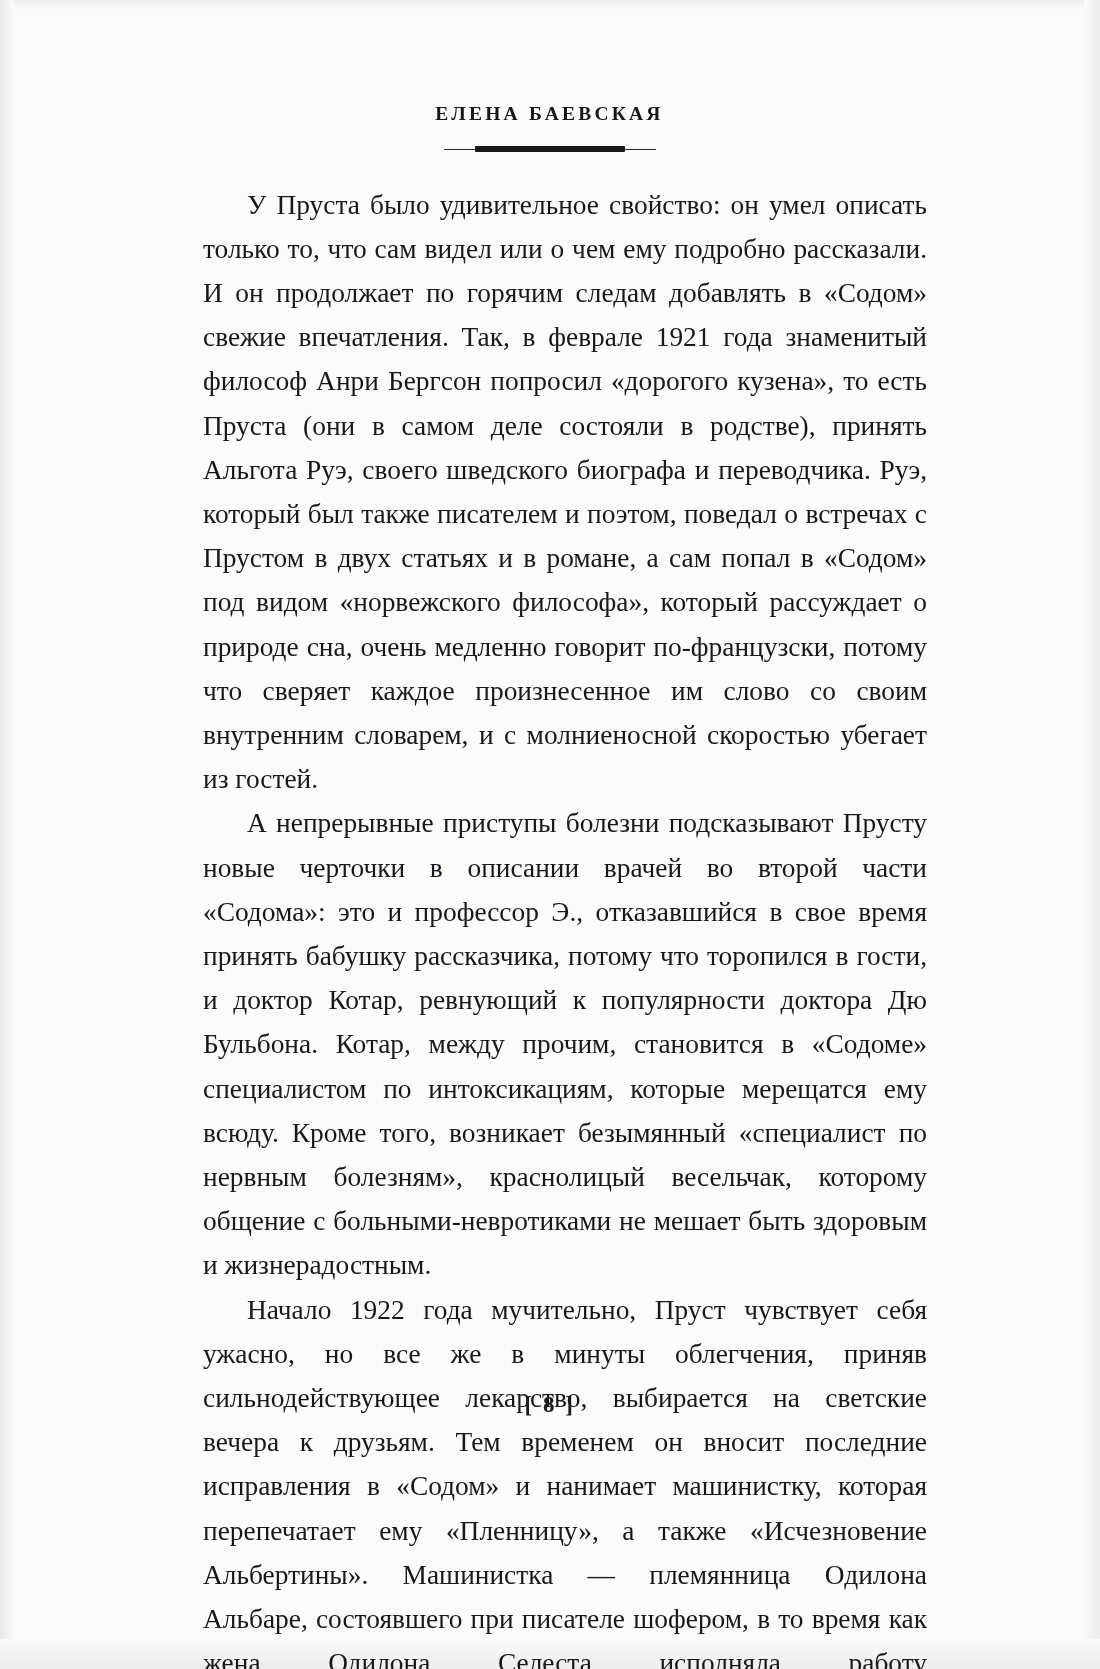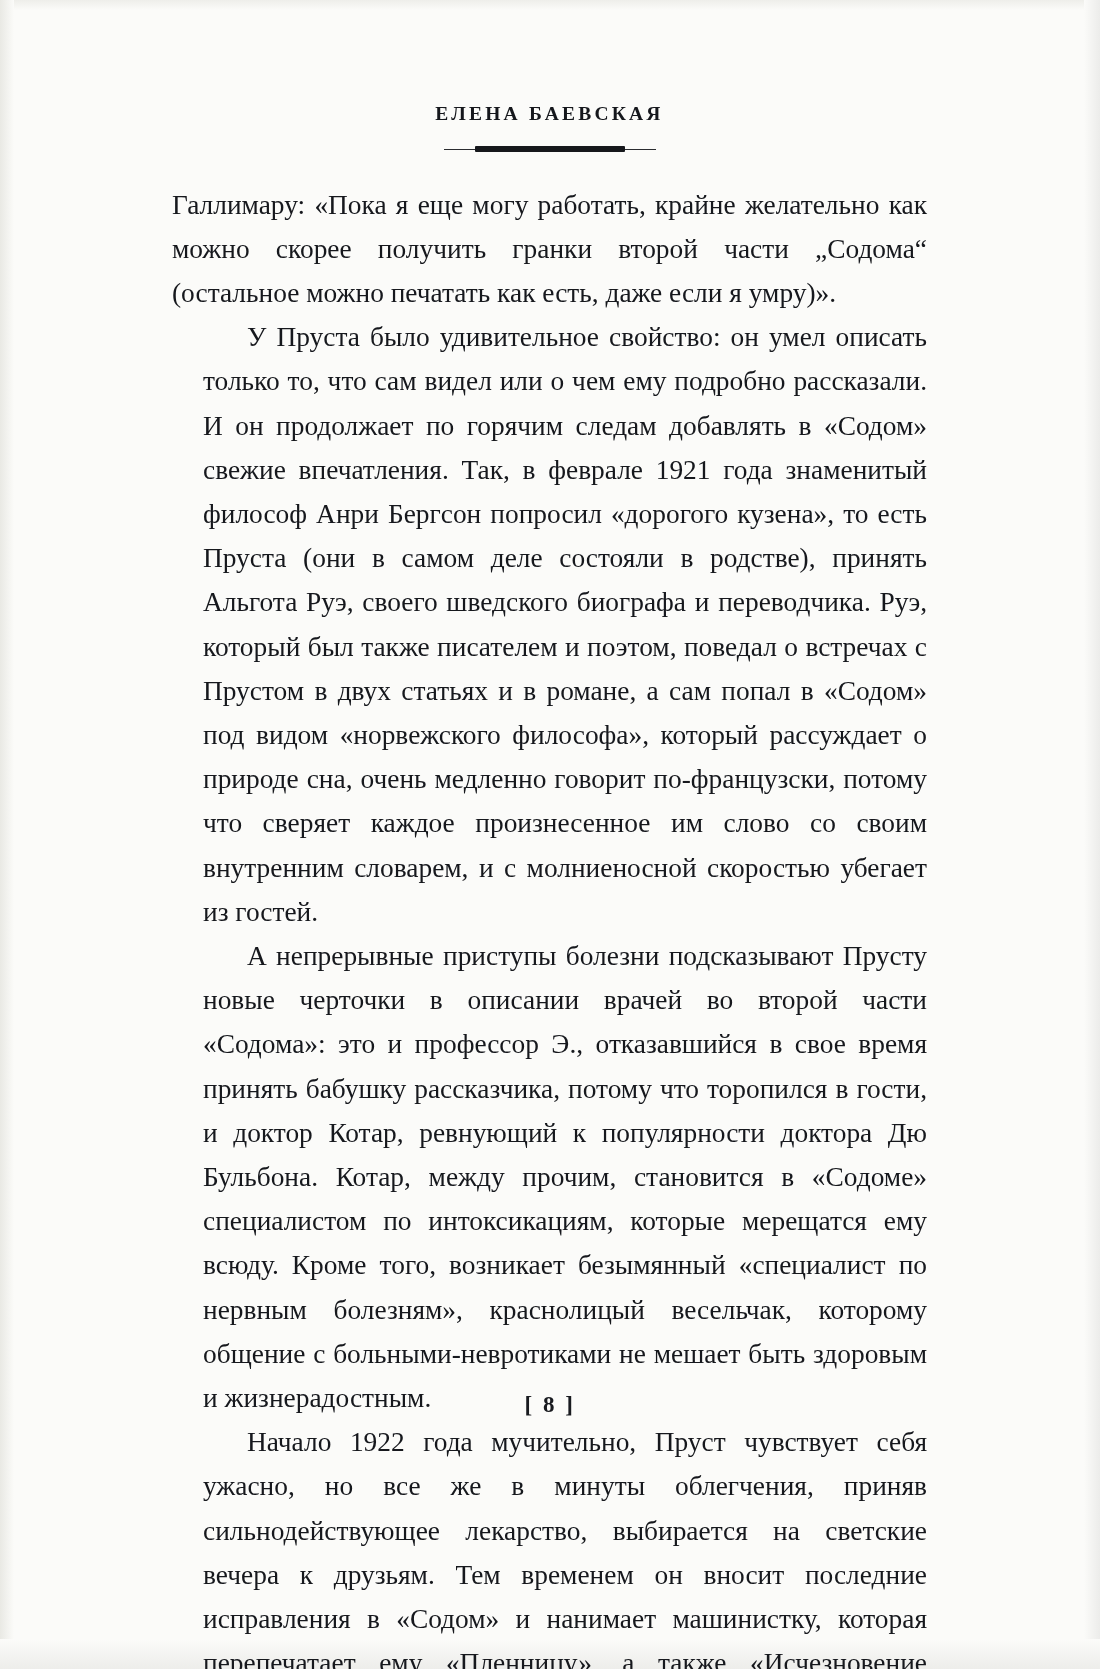--- a/index.html
+++ b/index.html
@@ -141,21 +141,20 @@
   <div class="text-block">
 
     <div class="running-head">ЕЛЕНА БАЕВСКАЯ</div>
 
     <div class="ornament">
       <div class="thin"></div>
       <div class="thick"></div>
     </div>
 
     <div class="body-text">
-      <p>Галлимару: «Пока я еще могу работать, крайне желательно как можно скорее получить гранки второй части „Содома“ (остальное можно печатать как есть, даже если я умру)».</p>
       <p class="indent">У Пруста было удивительное свойство: он умел описать только то, что сам видел или о чем ему подробно рассказали. И он продолжает по горячим следам добавлять в «Содом» свежие впечатления. Так, в феврале 1921 года знаменитый философ Анри Бергсон попросил «дорогого кузена», то есть Пруста (они в самом деле состояли в родстве), принять Альгота Руэ, своего шведского биографа и переводчика. Руэ, который был также писателем и поэтом, поведал о встречах с Прустом в двух статьях и в романе, а сам попал в «Содом» под видом «норвежского философа», который рассуждает о природе сна, очень медленно говорит по-французски, потому что сверяет каждое произнесенное им слово со своим внутренним словарем, и с молниеносной скоростью убегает из гостей.</p>
       <p class="indent">А непрерывные приступы болезни подсказывают Прусту новые черточки в описании врачей во второй части «Содома»: это и профессор Э., отказавшийся в свое время принять бабушку рассказчика, потому что торопился в гости, и доктор Котар, ревнующий к популярности доктора Дю Бульбона. Котар, между прочим, становится в «Содоме» специалистом по интоксикациям, которые мерещатся ему всюду. Кроме того, возникает безымянный «специалист по нервным болезням», краснолицый весельчак, которому общение с больными-невротиками не мешает быть здоровым и жизнерадостным.</p>
       <p class="indent">Начало 1922 года мучительно, Пруст чувствует себя ужасно, но все же в минуты облегчения, приняв сильнодействующее лекарство, выбирается на светские вечера к друзьям. Тем временем он вносит последние исправления в «Содом» и нанимает машинистку, которая перепечатает ему «Пленницу», а также «Исчезновение Альбертины». Машинистка — племянница Одилона Альбаре, состоявшего при писателе шофером, в то время как жена Одилона Селеста исполняла работу домоправительницы, сиделки и секретаря. Недаром Пруст говорит, что семья Альбаре «роится» вокруг него и это его успокаивает.</p>
     </div>
 
   </div>
 
   <div class="folio">[ 8 ]</div>
 
 </div>

